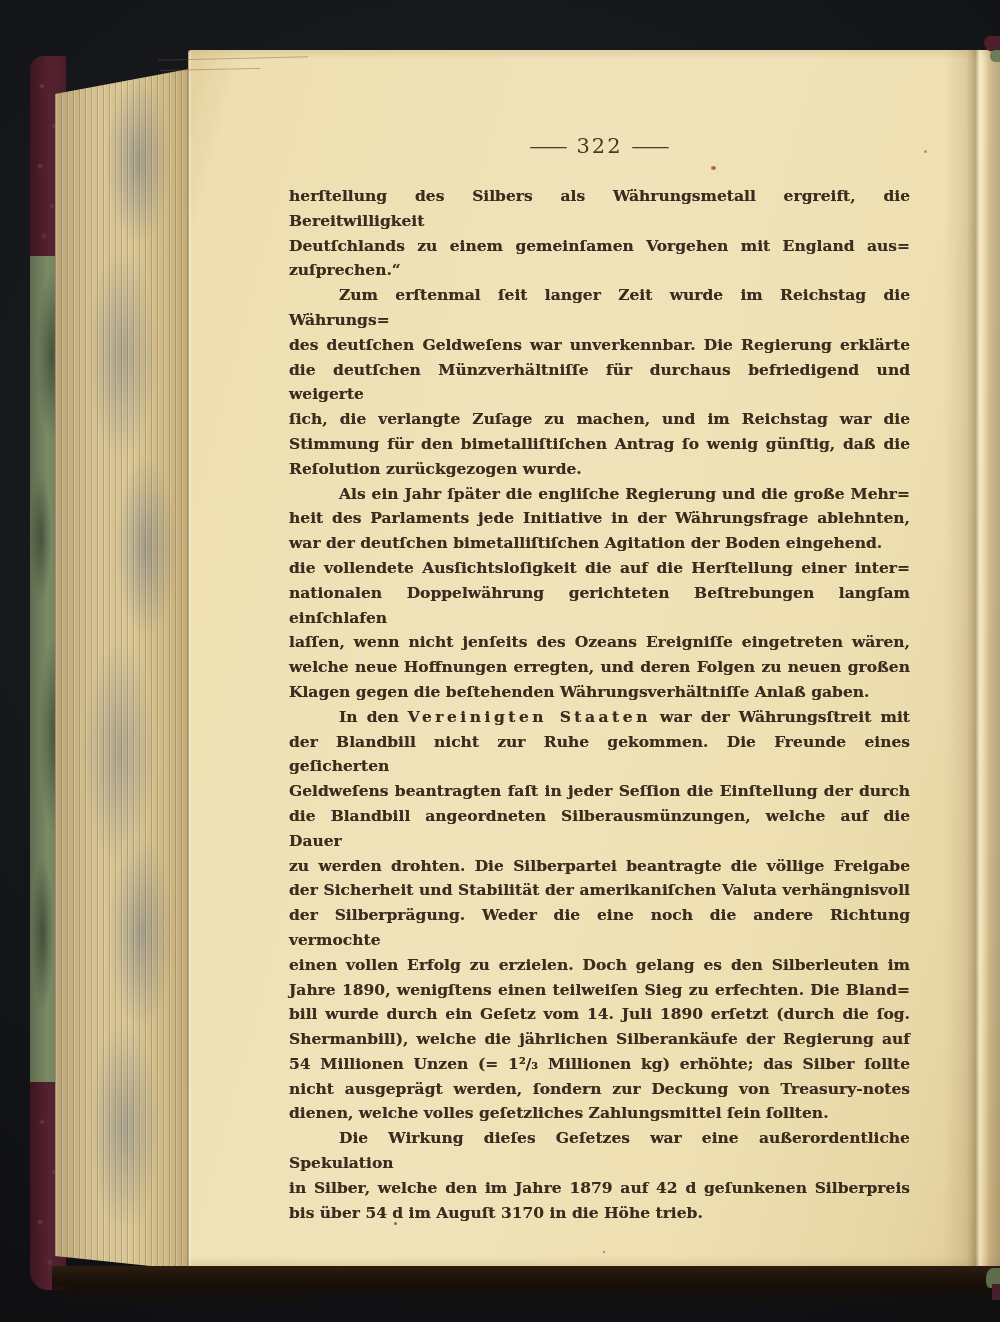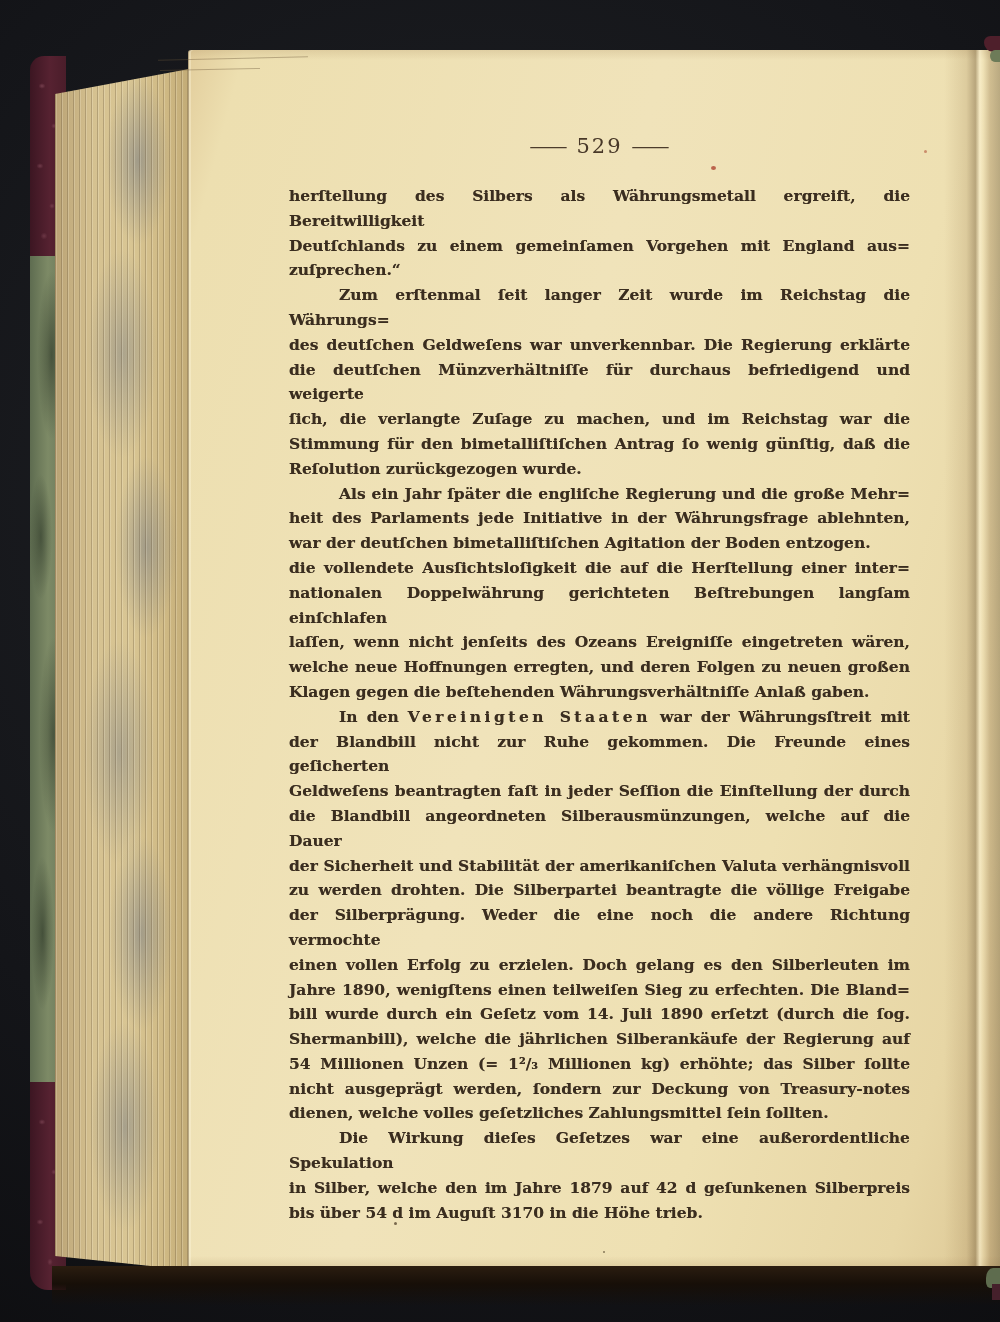--- a/index.html
+++ b/index.html
@@ -138,47 +138,47 @@
     <div class="leather-bottom"></div>
   </div>
 
   <div class="fore-edge"></div>
 
   <div class="page">
     <div class="page-step step1"></div>
     <div class="page-step step2"></div>
 
     <div class="header">
-      <span class="dash">—</span><span class="pgnum">529</span><span class="dash">—</span>
+      <span class="dash">—</span><span class="pgnum">322</span><span class="dash">—</span>
     </div>
 
     <div class="body-text" id="body-lines">
         <div class="line"><span>herſtellung des Silbers als Währungsmetall ergreift, die Bereitwilligkeit</span></div>
         <div class="line"><span>Deutſchlands zu einem gemeinſamen Vorgehen mit England aus=</span></div>
         <div class="line para-end"><span>zuſprechen.“</span></div>
         <div class="line indent"><span>Zum erſtenmal ſeit langer Zeit wurde im Reichstag die Währungs=</span></div>
         <div class="line"><span>des deutſchen Geldweſens war unverkennbar. Die Regierung erklärte</span></div>
         <div class="line"><span>die deutſchen Münzverhältniſſe für durchaus befriedigend und weigerte</span></div>
         <div class="line"><span>ſich, die verlangte Zuſage zu machen, und im Reichstag war die</span></div>
         <div class="line"><span>Stimmung für den bimetalliſtiſchen Antrag ſo wenig günſtig, daß die</span></div>
         <div class="line para-end"><span>Reſolution zurückgezogen wurde.</span></div>
         <div class="line indent"><span>Als ein Jahr ſpäter die engliſche Regierung und die große Mehr=</span></div>
         <div class="line"><span>heit des Parlaments jede Initiative in der Währungsfrage ablehnten,</span></div>
-        <div class="line para-end"><span>war der deutſchen bimetalliſtiſchen Agitation der Boden entzogen.</span></div>
+        <div class="line para-end"><span>war der deutſchen bimetalliſtiſchen Agitation der Boden eingehend.</span></div>
         <div class="line"><span>die vollendete Ausſichtsloſigkeit die auf die Herſtellung einer inter=</span></div>
         <div class="line"><span>nationalen Doppelwährung gerichteten Beſtrebungen langſam einſchlafen</span></div>
         <div class="line"><span>laſſen, wenn nicht jenſeits des Ozeans Ereigniſſe eingetreten wären,</span></div>
         <div class="line"><span>welche neue Hoffnungen erregten, und deren Folgen zu neuen großen</span></div>
         <div class="line para-end"><span>Klagen gegen die beſtehenden Währungsverhältniſſe Anlaß gaben.</span></div>
         <div class="line indent"><span>In den </span><span class="spaced">Vereinigten Staaten</span><span> war der Währungsſtreit mit</span></div>
         <div class="line"><span>der Blandbill nicht zur Ruhe gekommen. Die Freunde eines geſicherten</span></div>
         <div class="line"><span>Geldweſens beantragten faſt in jeder Seſſion die Einſtellung der durch</span></div>
         <div class="line"><span>die Blandbill angeordneten Silberausmünzungen, welche auf die Dauer</span></div>
+        <div class="line"><span>zu werden drohten. Die Silberpartei beantragte die völlige Freigabe</span></div>
         <div class="line"><span>der Sicherheit und Stabilität der amerikaniſchen Valuta verhängnisvoll</span></div>
-        <div class="line"><span>zu werden drohten. Die Silberpartei beantragte die völlige Freigabe</span></div>
         <div class="line"><span>der Silberprägung. Weder die eine noch die andere Richtung vermochte</span></div>
         <div class="line"><span>einen vollen Erfolg zu erzielen. Doch gelang es den Silberleuten im</span></div>
         <div class="line"><span>Jahre 1890, wenigſtens einen teilweiſen Sieg zu erfechten. Die Bland=</span></div>
         <div class="line"><span>bill wurde durch ein Geſetz vom 14. Juli 1890 erſetzt (durch die ſog.</span></div>
         <div class="line"><span>Shermanbill), welche die jährlichen Silberankäufe der Regierung auf</span></div>
         <div class="line"><span>54 Millionen Unzen (= 1²/₃ Millionen kg) erhöhte; das Silber ſollte</span></div>
         <div class="line"><span>nicht ausgeprägt werden, ſondern zur Deckung von Treasury-notes</span></div>
         <div class="line para-end"><span>dienen, welche volles geſetzliches Zahlungsmittel ſein ſollten.</span></div>
         <div class="line indent"><span>Die Wirkung dieſes Geſetzes war eine außerordentliche Spekulation</span></div>
         <div class="line"><span>in Silber, welche den im Jahre 1879 auf 42 d geſunkenen Silberpreis</span></div>

